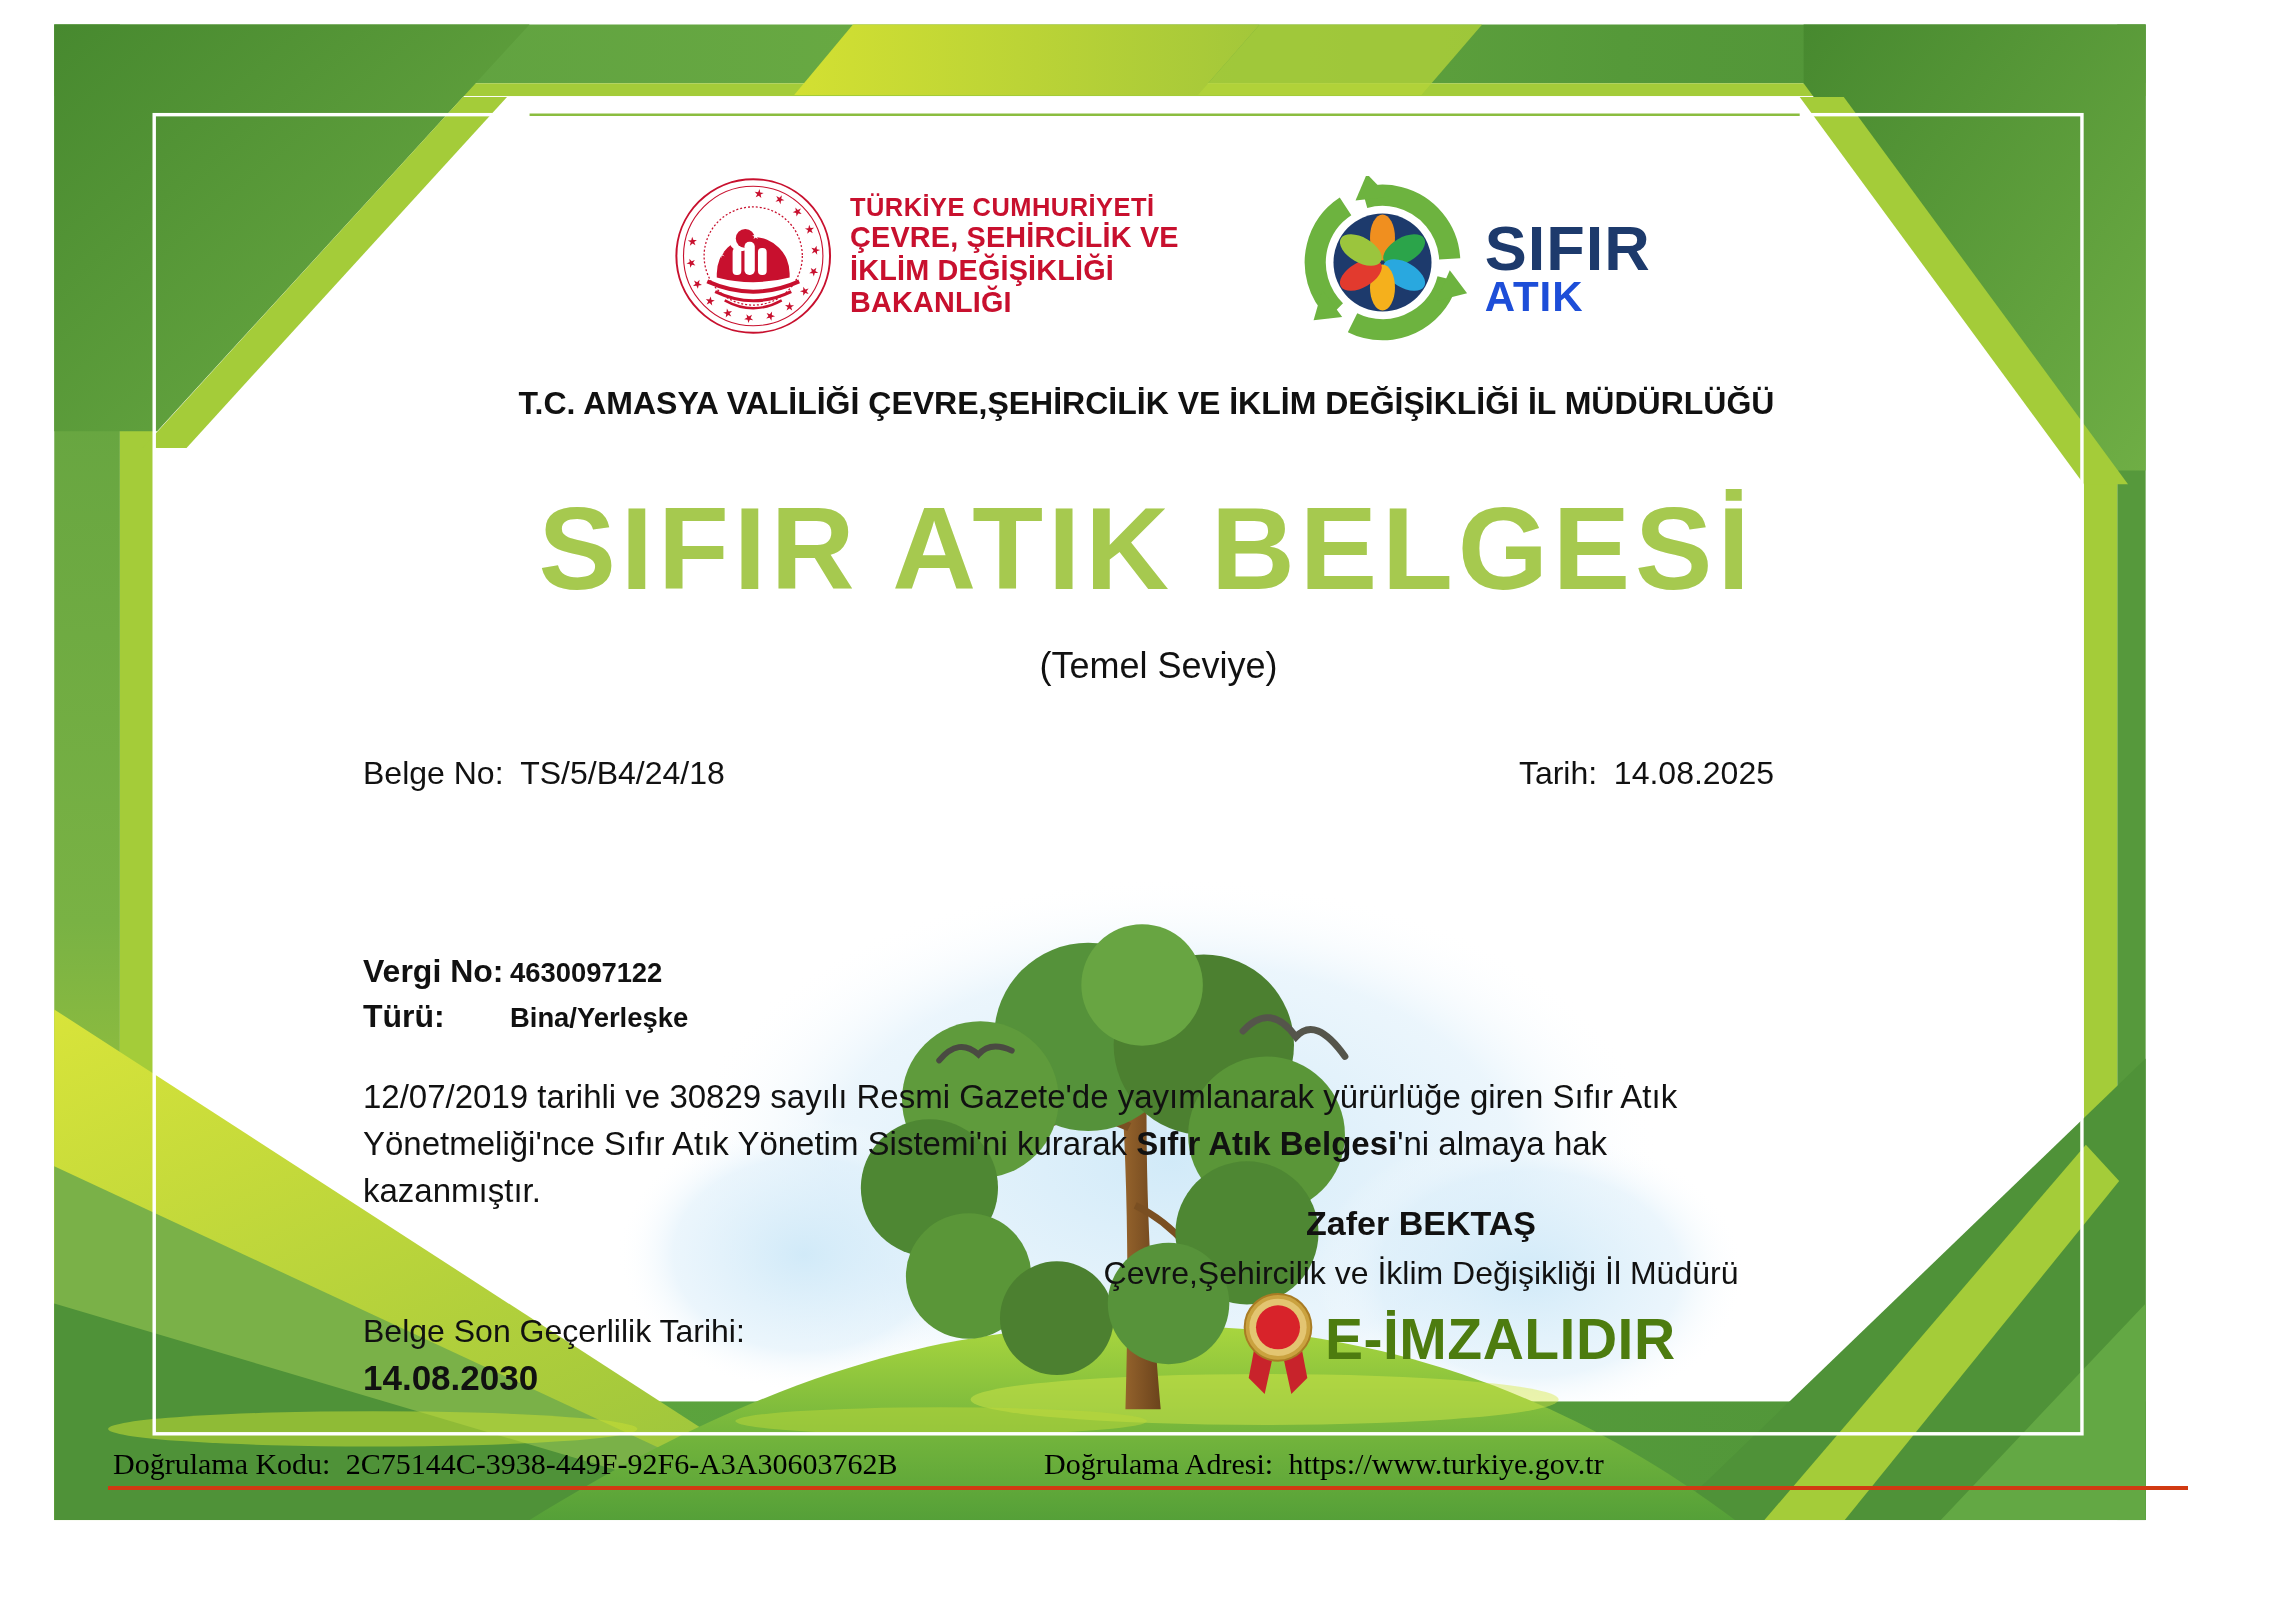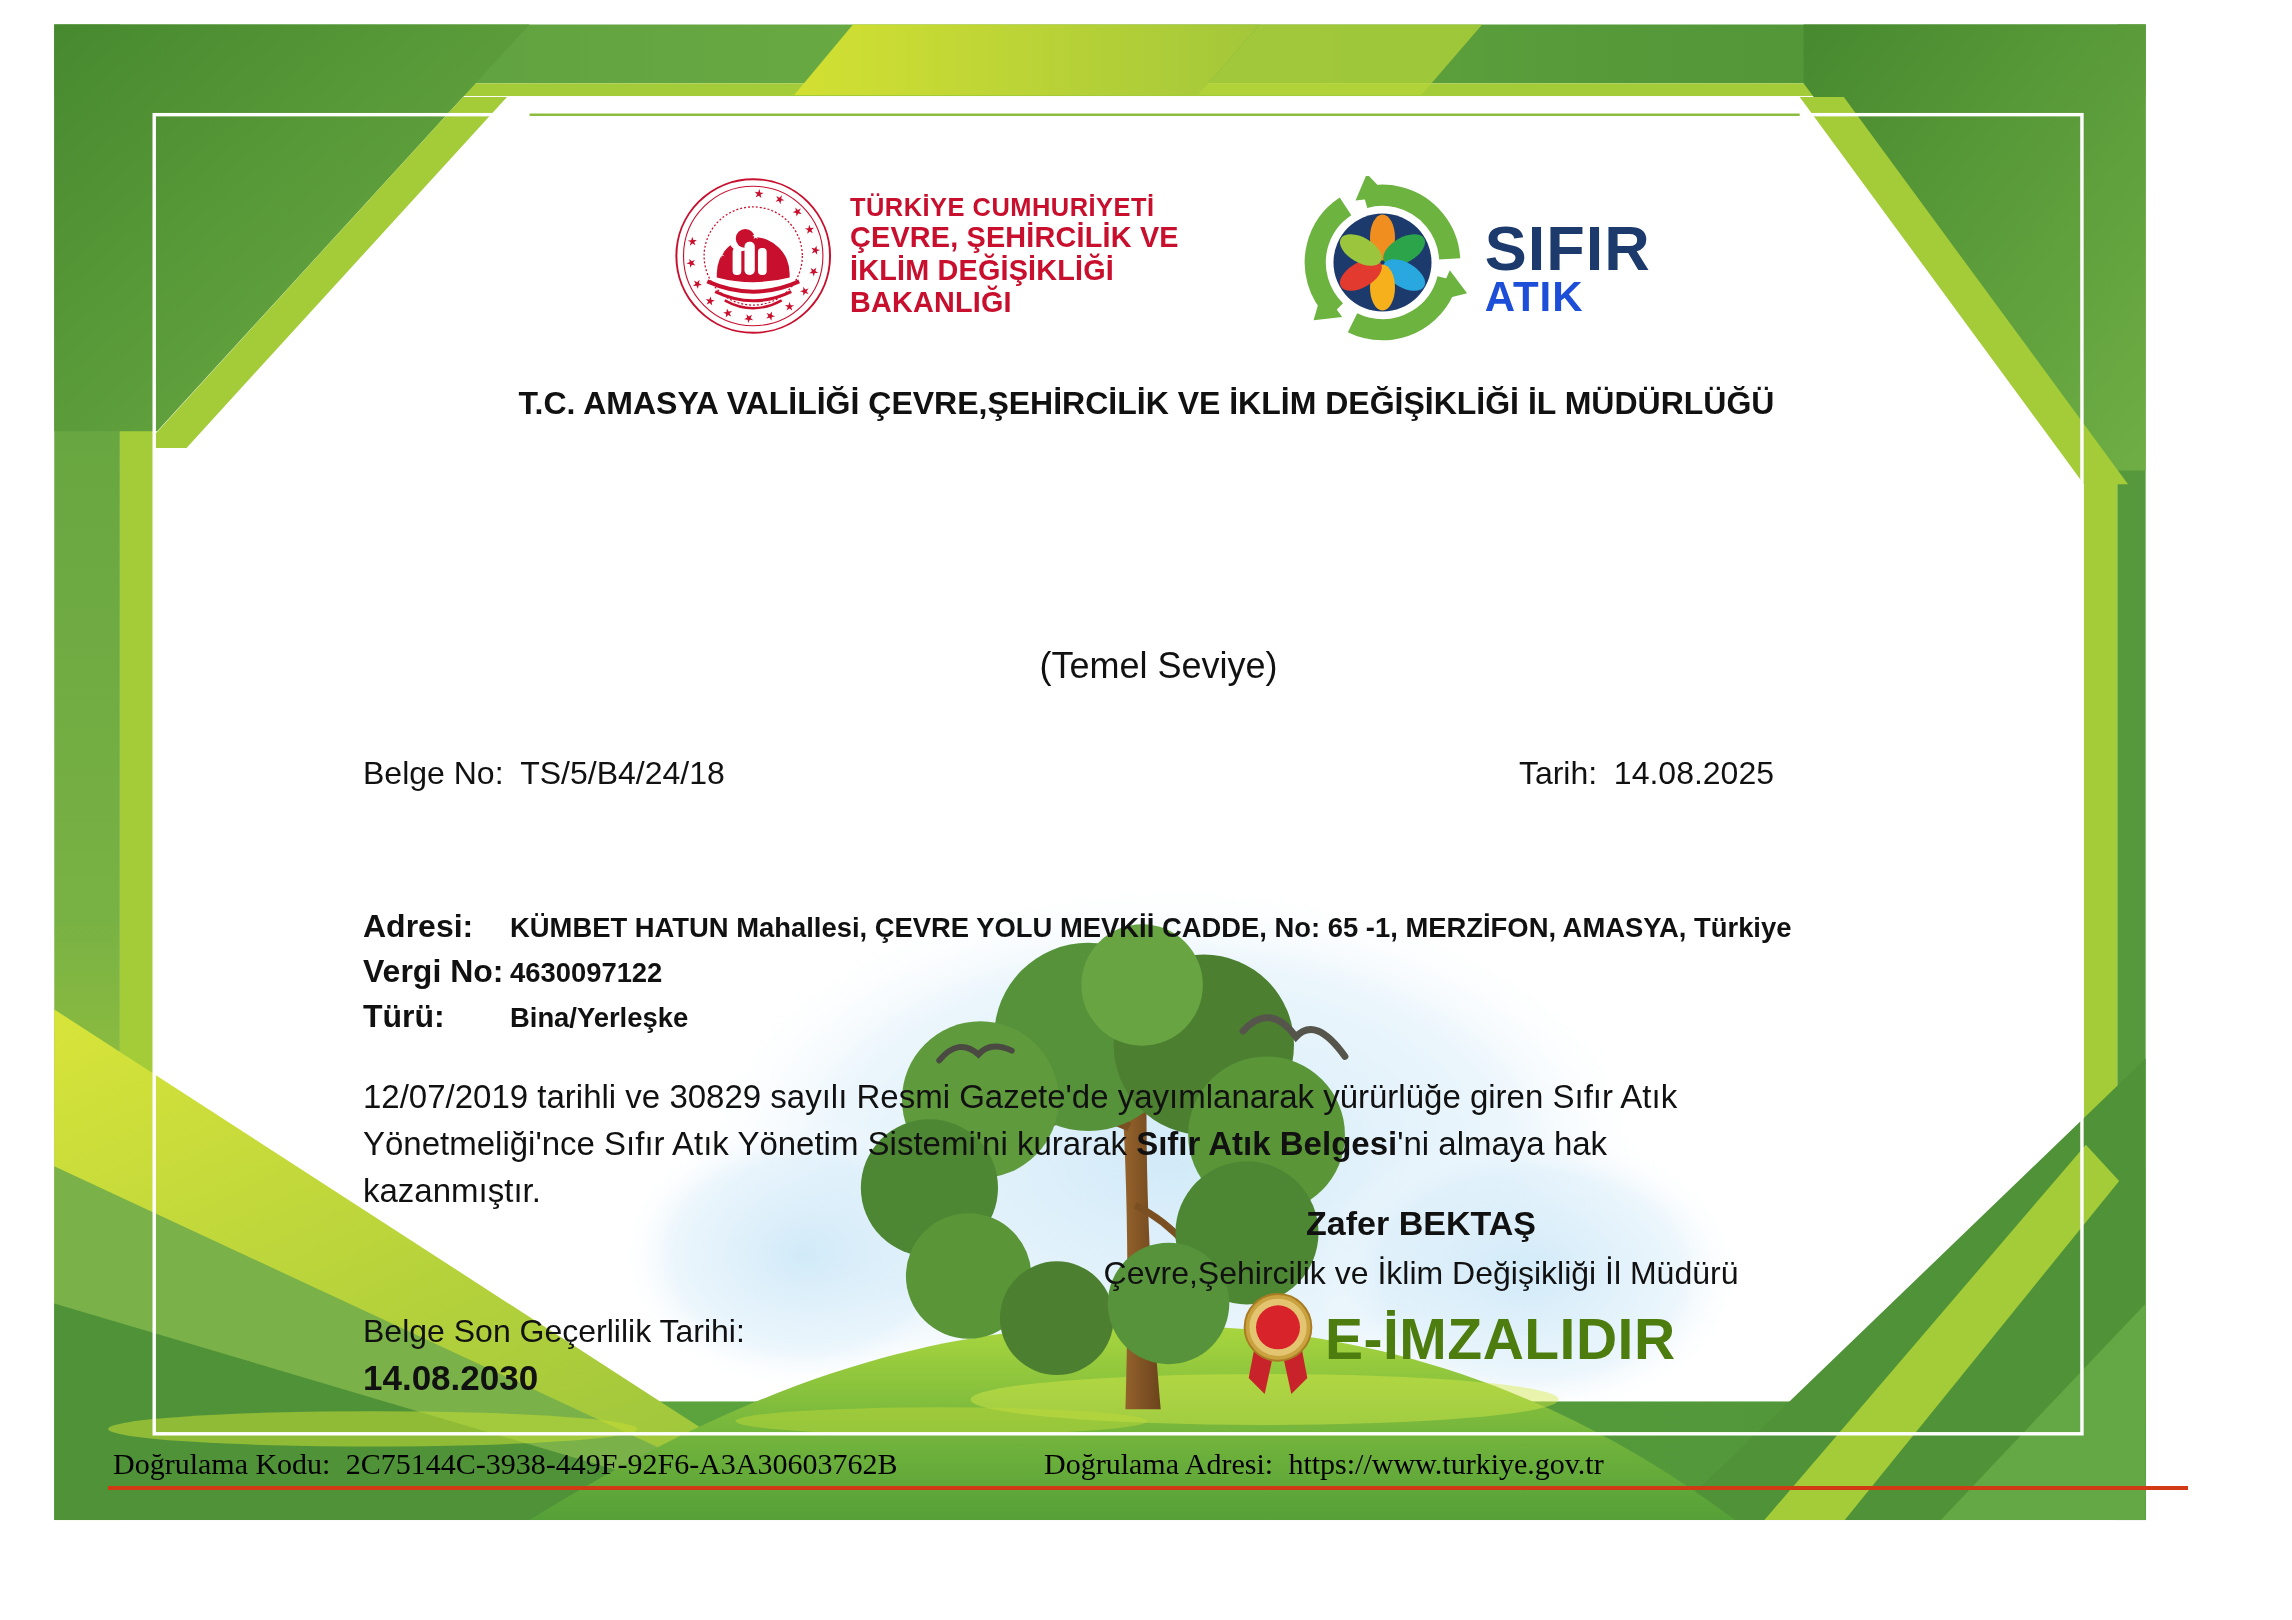--- a/index.html
+++ b/index.html
@@ -199,34 +199,32 @@
         <ellipse cx="90" cy="64" rx="13" ry="24" fill="#9bc53d" transform="rotate(300 90 90)"></ellipse>
       </g>
     </svg>
     <div class="sifirlogo-text" style="margin-left:15.7px;">
       <div class="w1">SIFIR</div>
       <div class="w2">ATIK</div>
     </div>
   </div>
 
   <div class="abs authority">T.C. AMASYA VALİLİĞİ ÇEVRE,ŞEHİRCİLİK VE İKLİM DEĞİŞİKLİĞİ İL MÜDÜRLÜĞÜ</div>
+  <div class="abs cert-title">SIFIR ATIK BELGESİ</div>
   <div class="abs cert-sub">(Temel Seviye)</div>
 
   <div class="abs meta-left">
     <span>Belge No:</span>
     <span style="margin-left:7.8px;">TS/5/B4/24/18</span>
   </div>
   <div class="abs meta-right">
     <span>Tarih:</span>
     <span style="margin-left:7.8px;">14.08.2025</span>
   </div>
 
-  <div class="abs fieldrow" style="top:908px;">
-    <span class="lab">Adresi:</span><span class="val">KÜMBET HATUN Mahallesi, ÇEVRE YOLU MEVKİİ CADDE, No: 65 -1, MERZİFON, AMASYA, Türkiye</span>
-  </div>
   <div class="abs fieldrow" style="top:953px;">
     <span class="lab">Vergi No:</span><span class="val">4630097122</span>
   </div>
   <div class="abs fieldrow" style="top:998px;">
     <span class="lab">Türü:</span><span class="val">Bina/Yerleşke</span>
   </div>
 
   <div class="abs bodytext">
     <span>12/07/2019 tarihli ve 30829 sayılı Resmi Gazete'de yayımlanarak yürürlüğe giren Sıfır Atık Yönetmeliği'nce Sıfır Atık Yönetim Sistemi'ni kurarak </span><b>Sıfır Atık Belgesi</b><span>'ni almaya hak kazanmıştır.</span>
   </div>

